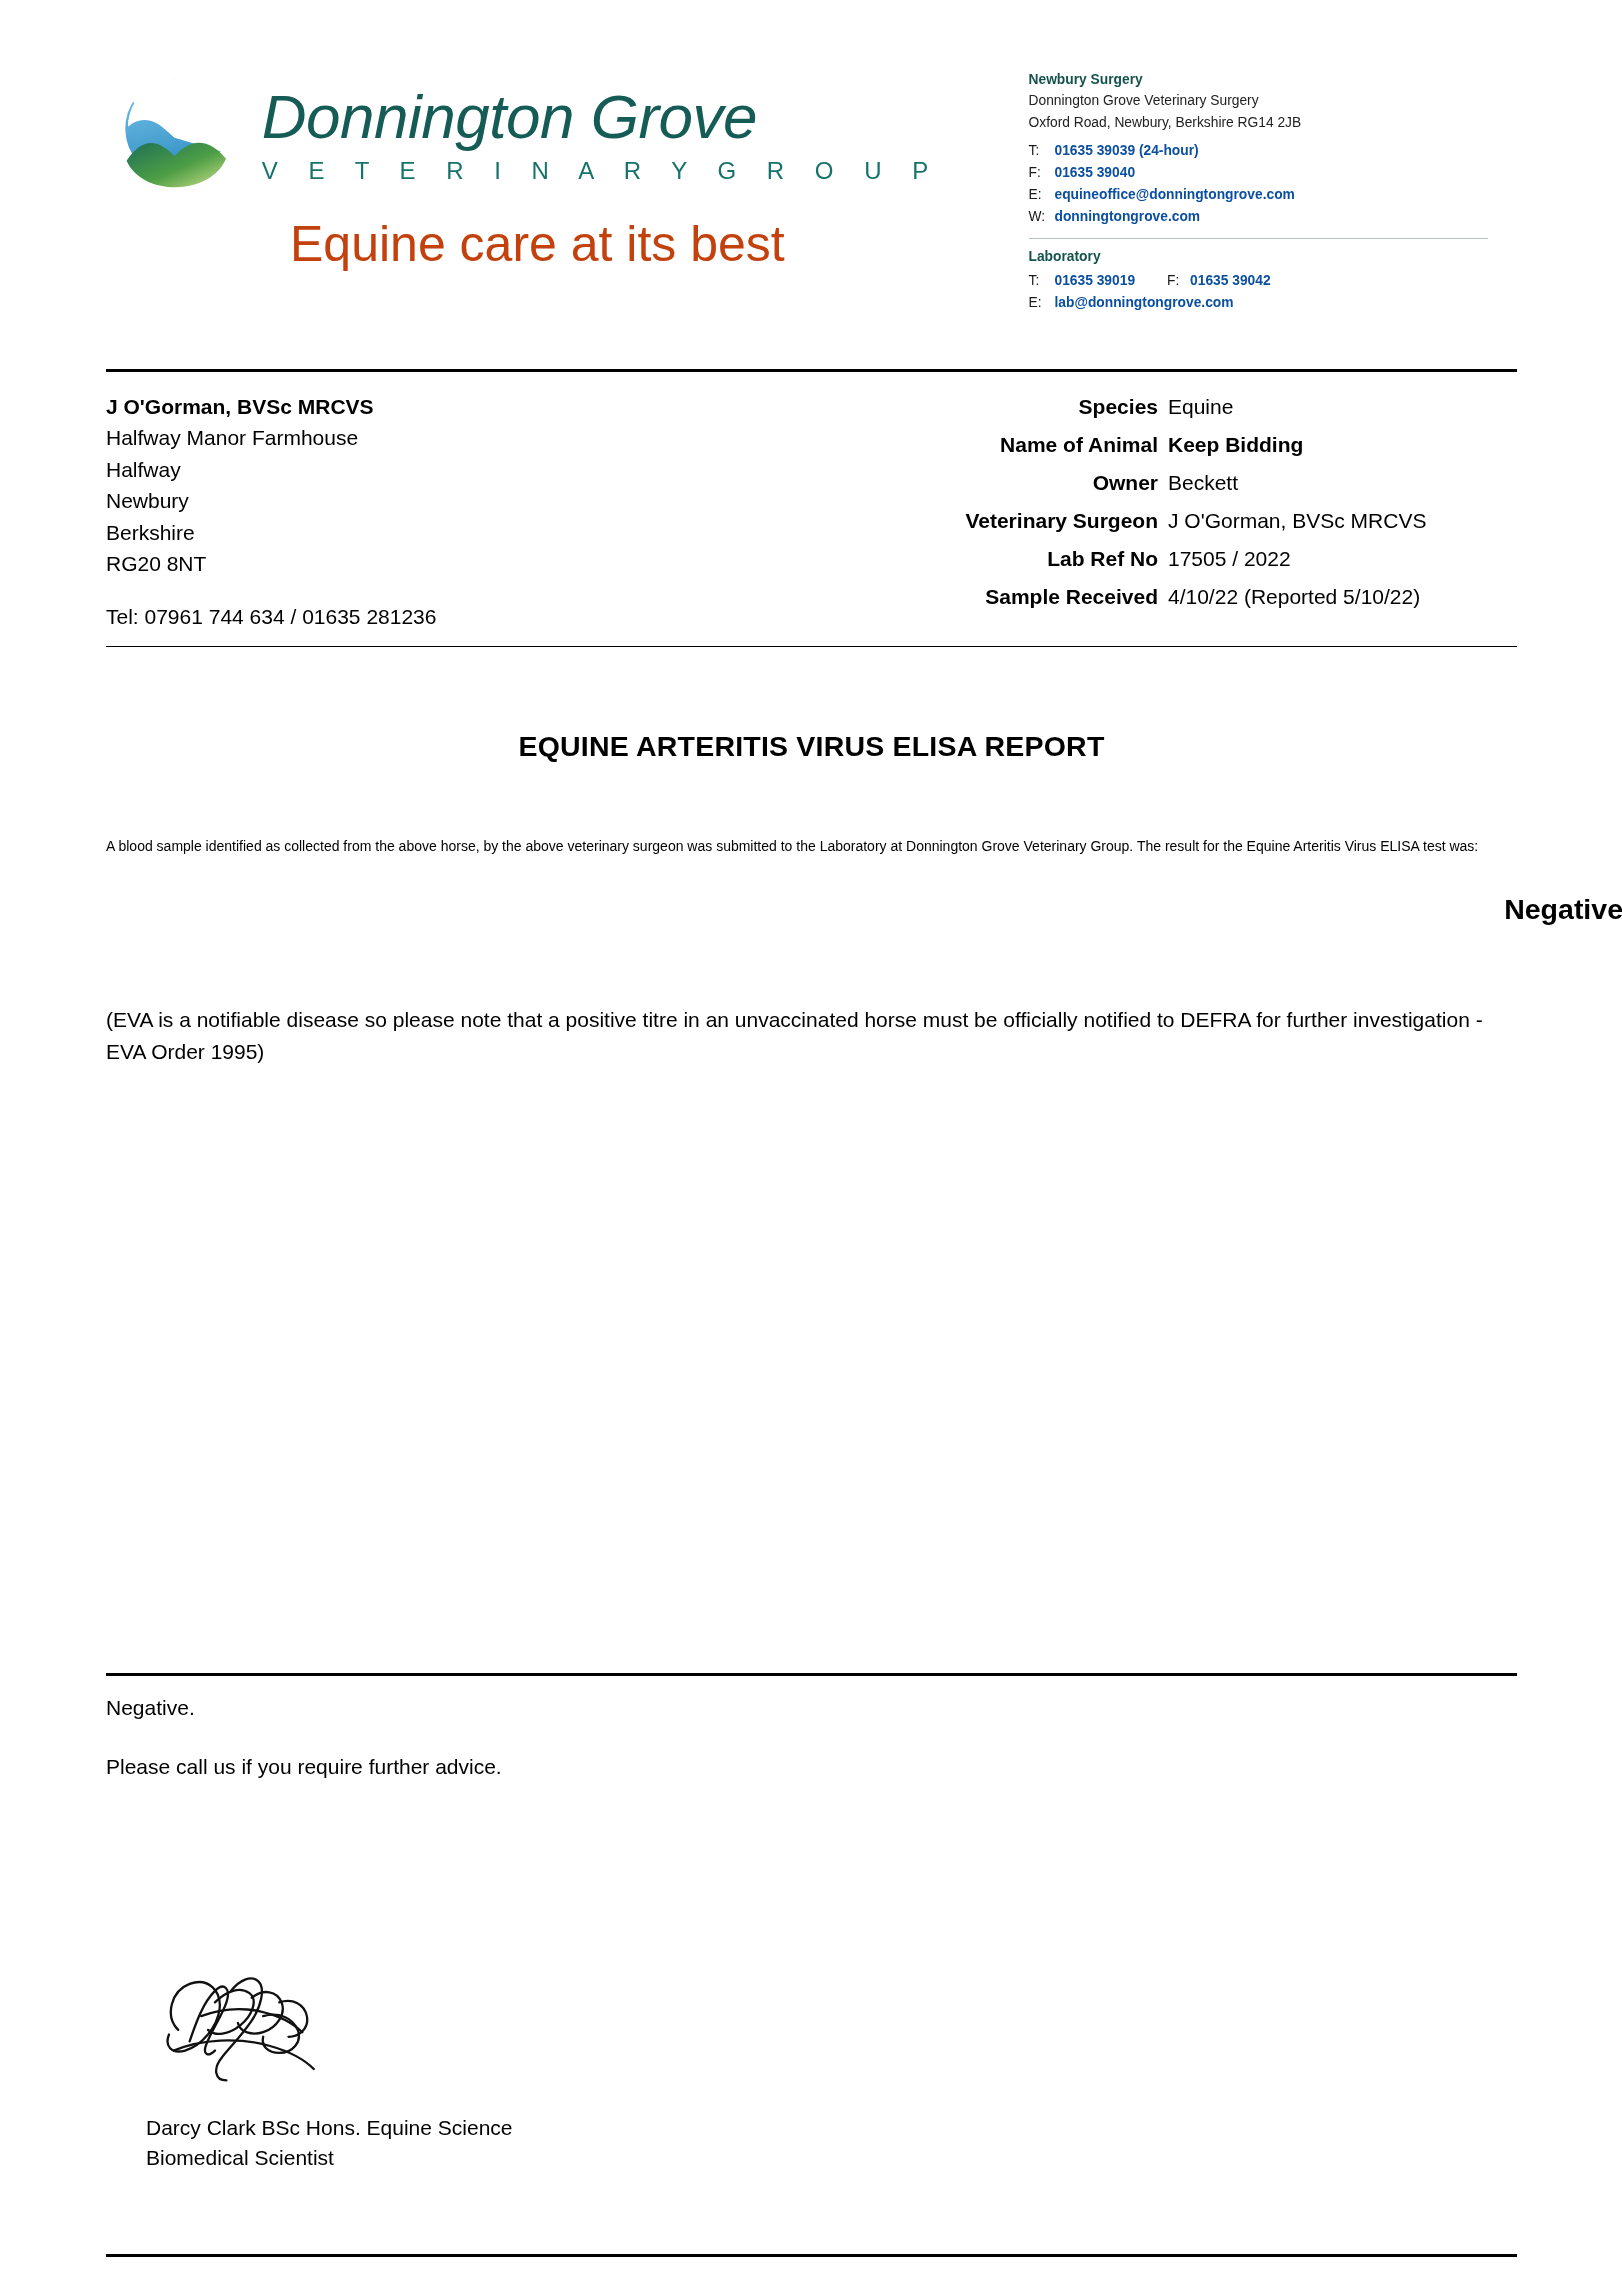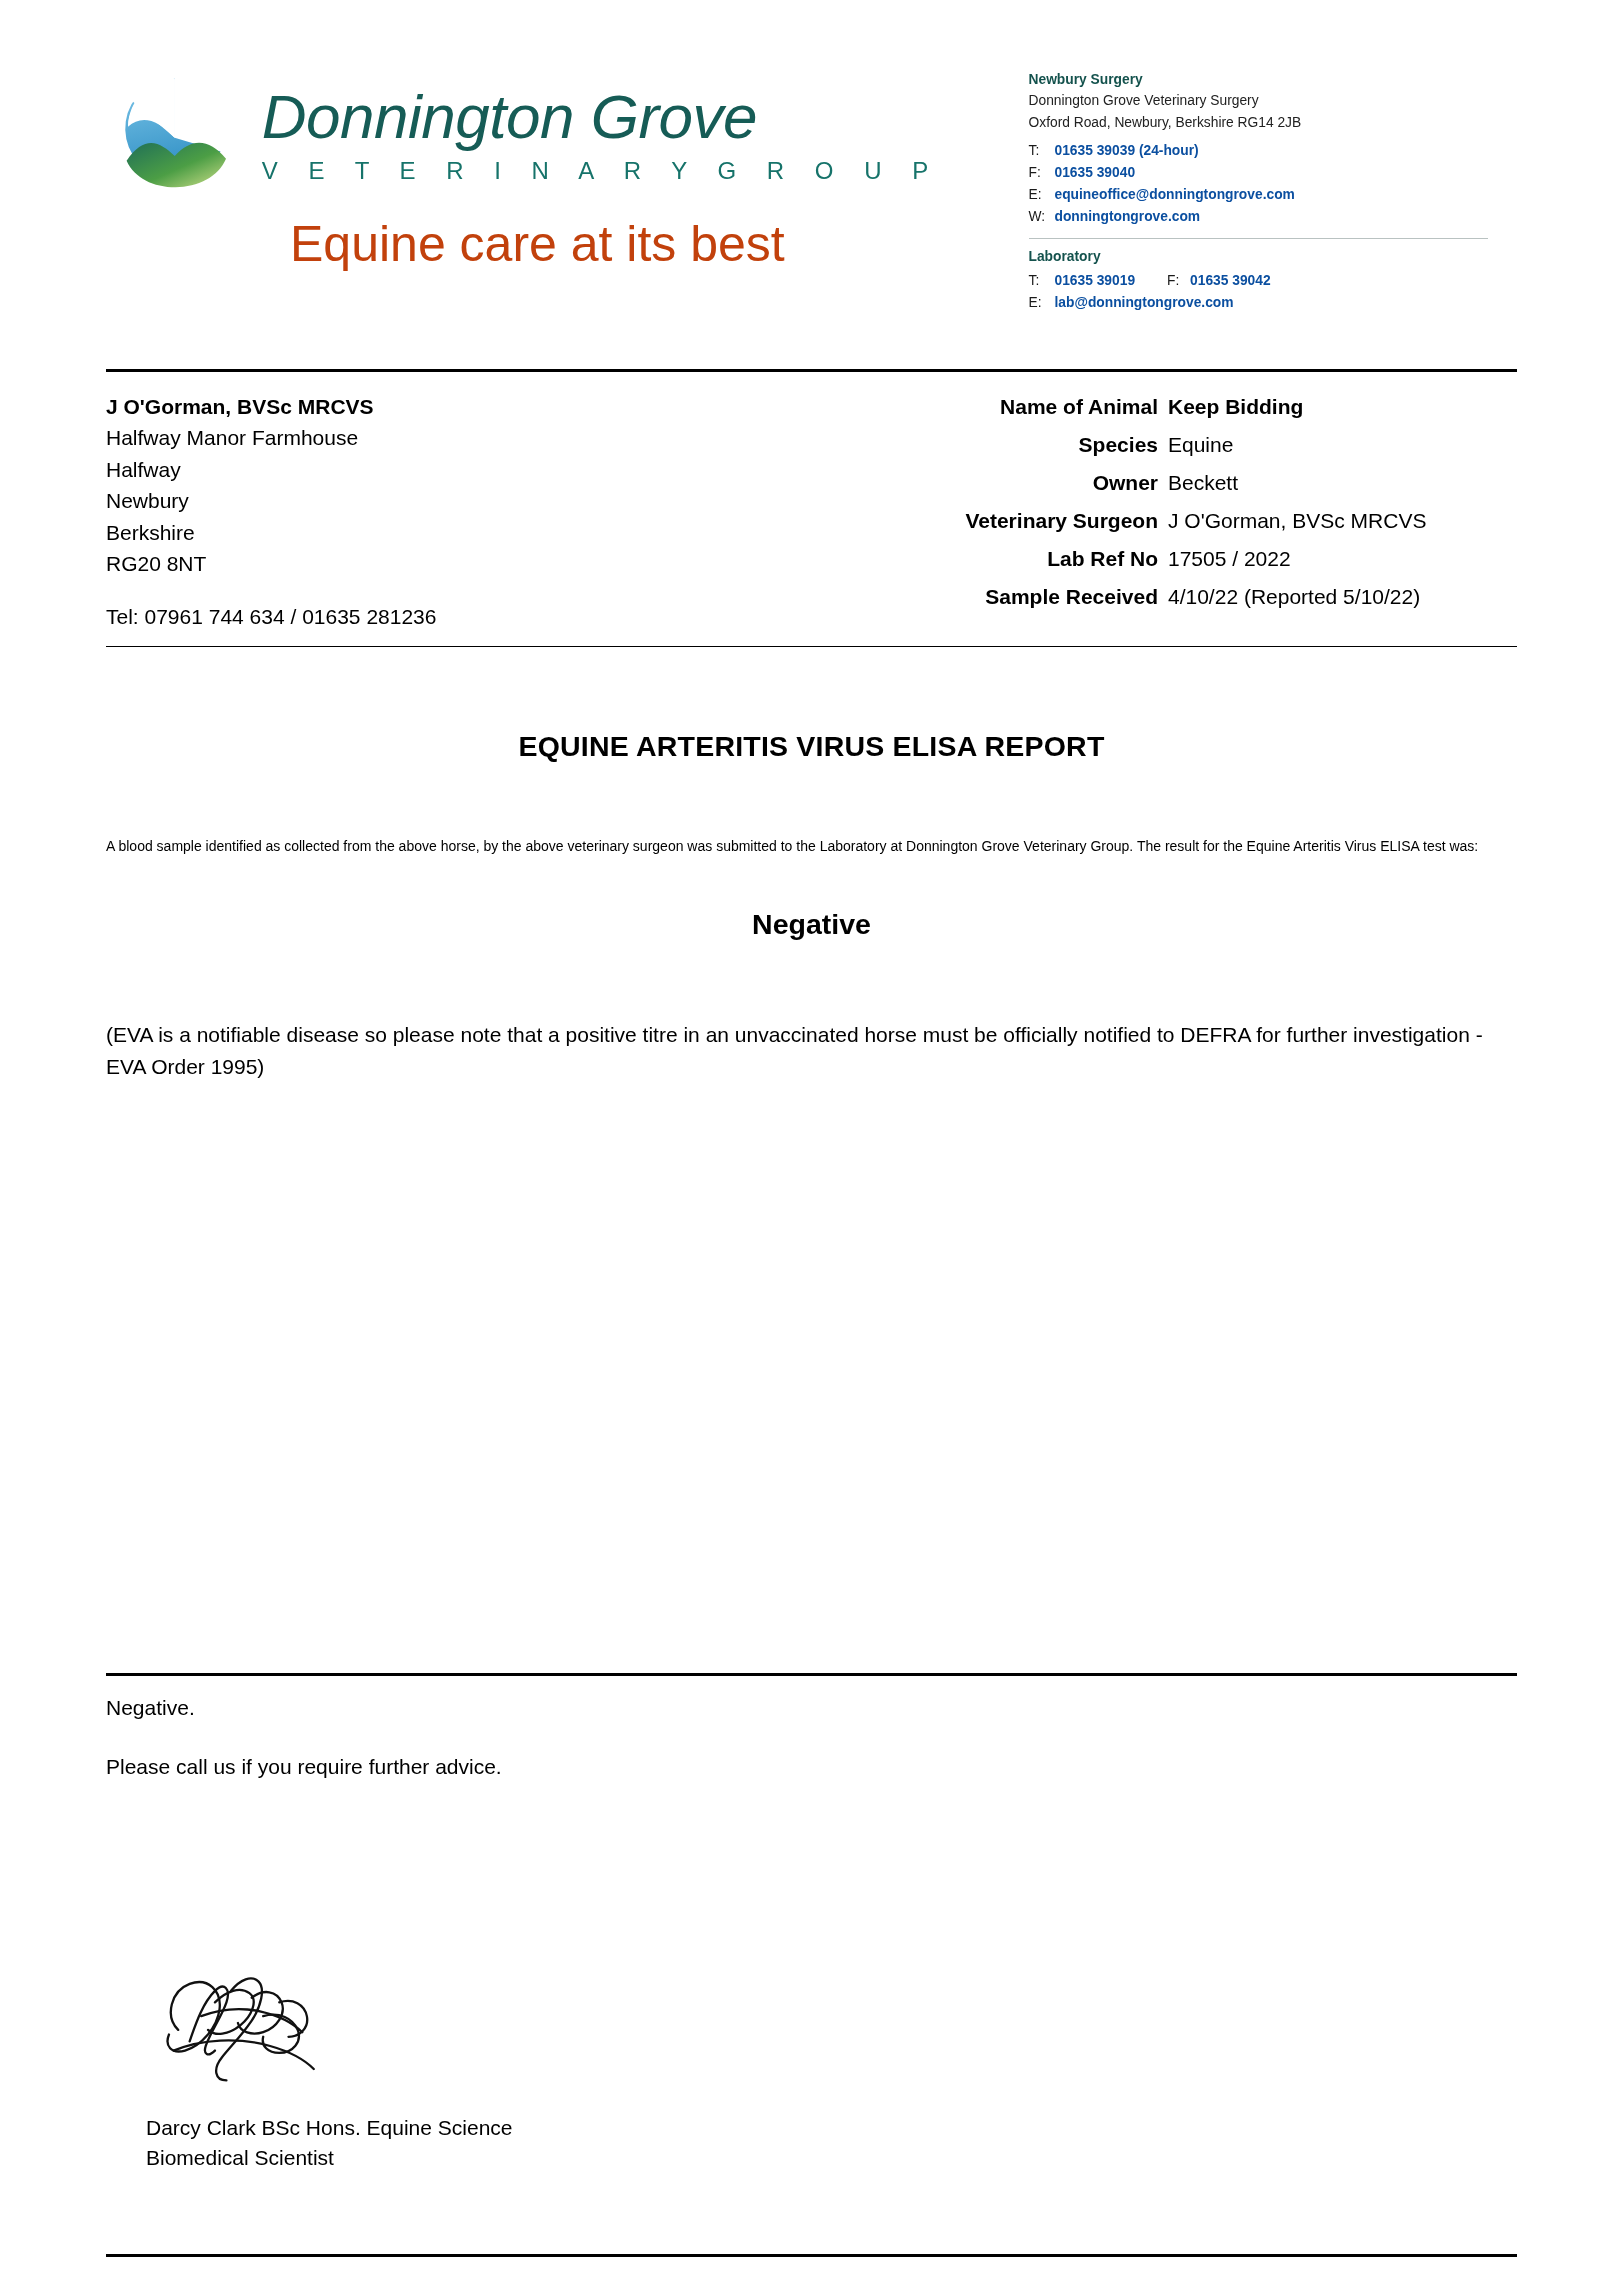--- a/index.html
+++ b/index.html
@@ -182,24 +182,24 @@
     font-size: 28.5px;
     margin: 83px 0 8px 0;
     letter-spacing: 0.2px;
   }
   .para {
     margin: 73px 106px 6px 106px;
     font-size: 14px;
     line-height: 1.52;
   }
   .result {
-    text-align: center;
+    text-align: right;
     font-weight: bold;
     font-size: 28.5px;
-    margin-top: 51px;
+    margin-top: 36px;
   }
   .note {
     margin: 78px 106px 0 106px;
     font-size: 21px;
     line-height: 1.52;
   }
 
   
   .comments-rule {
     border-top: 3.2px solid #000;
@@ -330,26 +330,26 @@
       <div>Halfway Manor Farmhouse</div>
       <div>Halfway</div>
       <div>Newbury</div>
       <div>Berkshire</div>
       <div>RG20 8NT</div>
       <div class="tel">Tel: 07961 744 634   / 01635 281236</div>
     </div>
 
     <div class="fields">
       <div class="frow">
+        <span class="flabel">Species</span>
+        <span class="fvalue">Equine</span>
+      </div>
+      <div class="frow">
         <span class="flabel">Name of Animal</span>
         <span class="fvalue bold">Keep Bidding</span>
-      </div>
-      <div class="frow">
-        <span class="flabel">Species</span>
-        <span class="fvalue">Equine</span>
       </div>
       <div class="frow">
         <span class="flabel">Owner</span>
         <span class="fvalue">Beckett</span>
       </div>
       <div class="frow">
         <span class="flabel">Veterinary Surgeon</span>
         <span class="fvalue">J O'Gorman, BVSc MRCVS</span>
       </div>
       <div class="frow">

